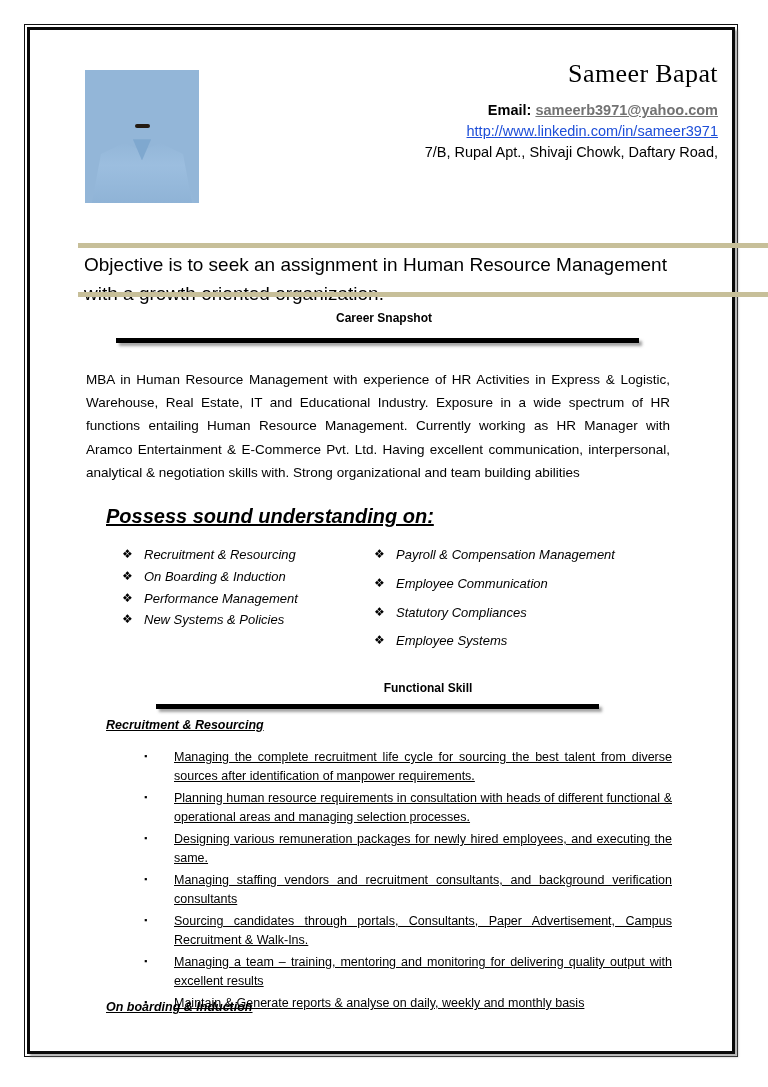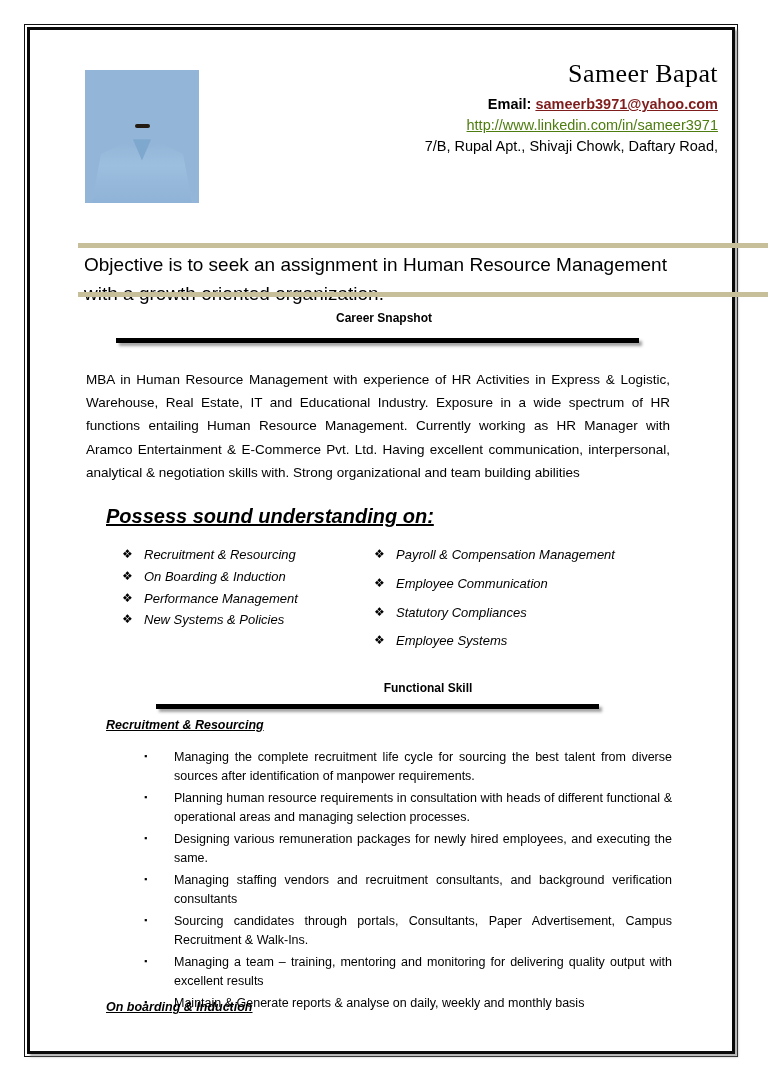--- a/index.html
+++ b/index.html
@@ -83,31 +83,31 @@
     right: 0; top: 0;
     width: 490px;
     text-align: right;
     line-height: 1.38;
   }
   #name {
     font-family: "Liberation Serif", serif;
     font-size: 26px;
     font-weight: 400;
     letter-spacing: 0.4px;
-    margin-bottom: 2px;
+    margin-bottom: 8px;
   }
   .hdr-line { font-size: 14.5px; }
   .hdr-bold { font-weight: bold; }
   a.link-mail {
-    color: #7f1d1d;
+    color: #737373;
     font-weight: bold;
     text-decoration: underline;
   }
   a.link-url {
-    color: #4d7c0f;
+    color: #1d4ed8;
     font-weight: 400;
     text-decoration: underline;
     font-size: 14.5px;
   }
   .hdr-addr { font-size: 14.5px; }
 
   
   .tan-rule {
     position: absolute;
     left: 78px;
@@ -213,20 +213,21 @@
   }
   .square-bullet {
     width: 30px;
     flex: 0 0 30px;
     font-size: 9px;
     line-height: 1.9;
   }
   .square-text {
     flex: 1;
     text-align: justify;
+    text-decoration: underline;
   }
 </style>
 </head>
 <body>
 
 <div id="page-border-outer"></div>
 <div id="page-border-inner"></div>
 
 <div id="header">
   <div id="photo">

